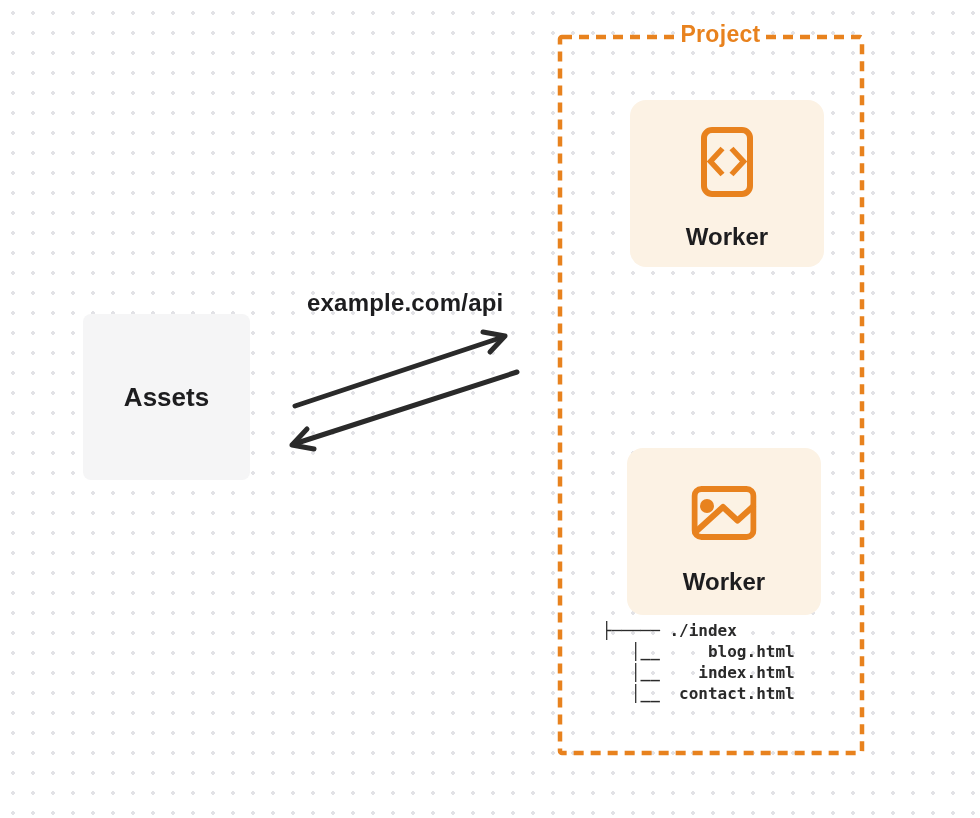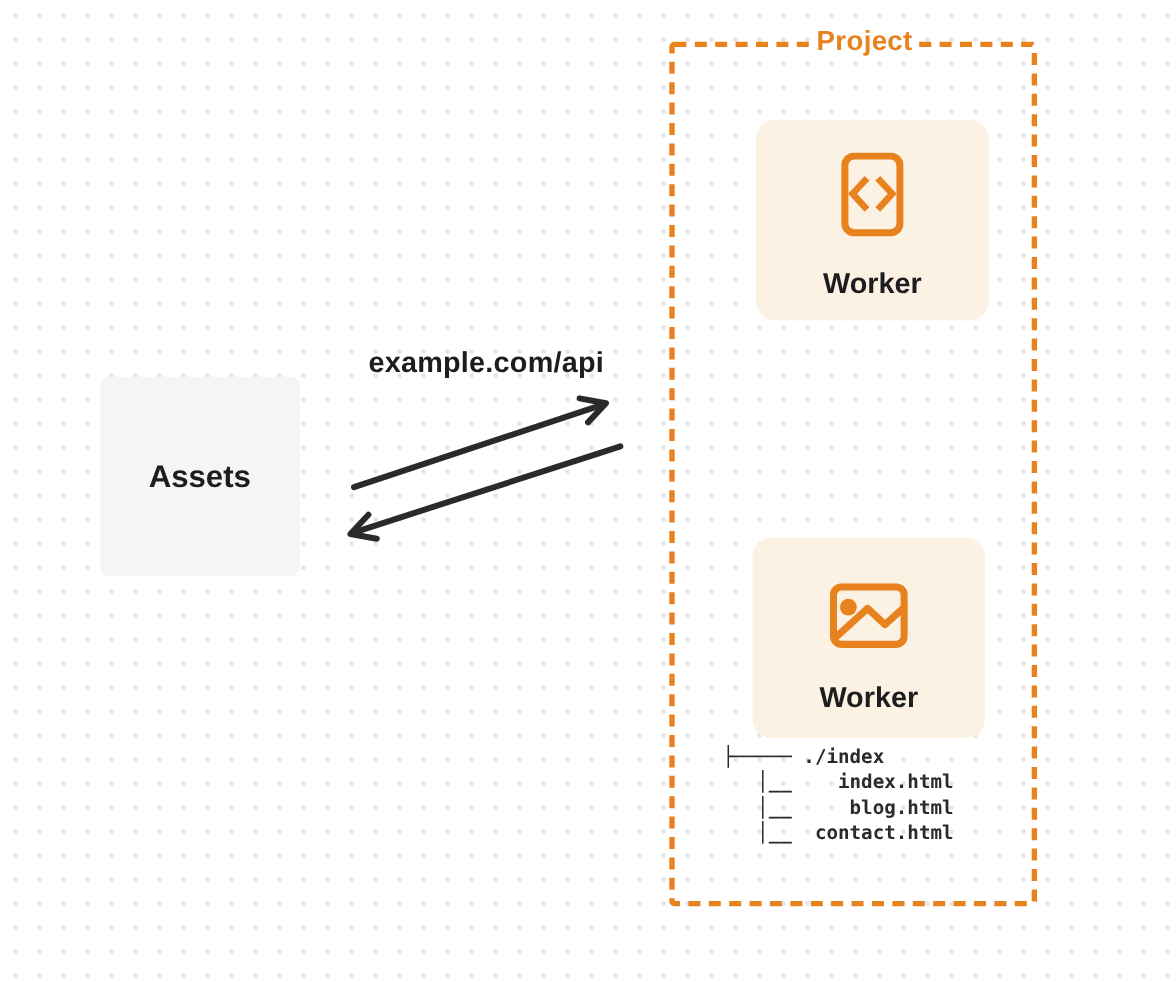--- a/index.html
+++ b/index.html
@@ -139,15 +139,15 @@
     <span class="icon-wrap">
       <svg width="65" height="54" viewBox="0 0 65 54">
         <rect x="3" y="3" width="59" height="48" rx="7" fill="none" stroke="#e8821e" stroke-width="6"></rect>
         <circle cx="15.5" cy="20" r="7" fill="#e8821e"></circle>
         <polyline points="4,46 31.5,21 46,34.5 61.5,20.5" fill="none" stroke="#e8821e" stroke-width="6" stroke-linecap="round" stroke-linejoin="round"></polyline>
       </svg>
     </span>
     <div class="card-label">Worker</div>
   </div>
 
-  <pre class="file-tree"><div>├───── ./index</div><div>   │__    index.html</div><div>   │__     blog.html</div><div>   │__  contact.html</div></pre>
+  <pre class="file-tree"><div>├───── ./index</div><div>   │__     blog.html</div><div>   │__    index.html</div><div>   │__  contact.html</div></pre>
 
 </div>
 
 </body></html>

